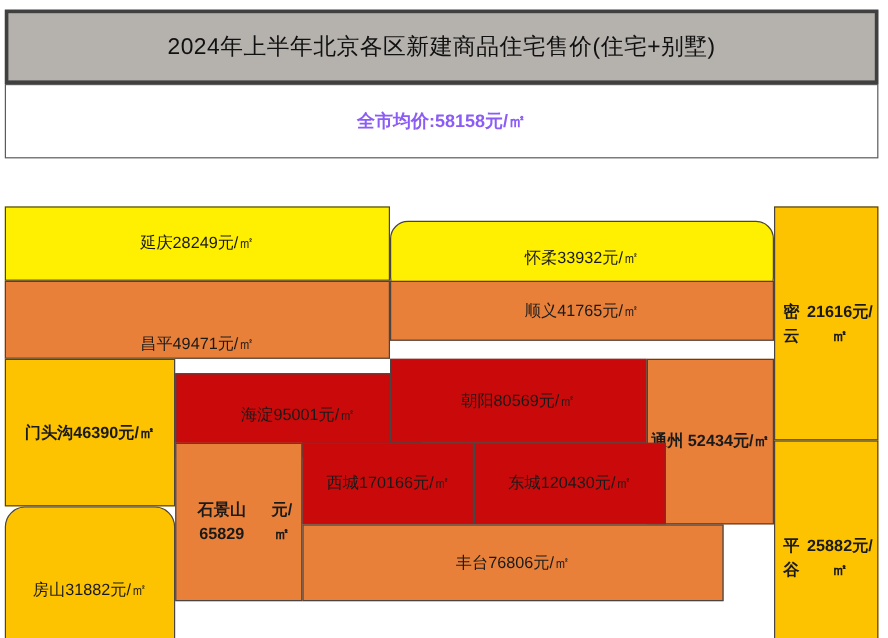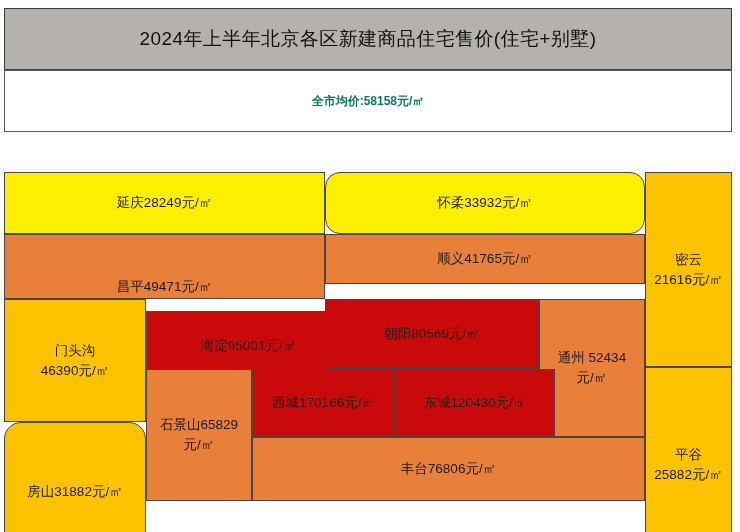--- a/index.html
+++ b/index.html
@@ -12,38 +12,38 @@
     width:740px;height:532px;
     background:#ffffff;
     overflow:hidden;
     box-sizing:border-box;
   }
 
   
   .title-band{
     position:absolute;left:4px;top:8px;width:728px;height:62px;
     background:#b5b2ae;
-    border:1px solid #404040;
+    border:3px solid #404040;
     box-sizing:border-box;
     display:flex;align-items:center;justify-content:center;
   }
   .title-text{
     font-size:19px;color:#111111;letter-spacing:.4px;white-space:nowrap;
   }
 
   
   .avg-band{
     position:absolute;left:4px;top:70px;width:728px;height:62px;
     background:#ffffff;
     border:1px solid #5a5a5a;
     box-sizing:border-box;
     display:flex;align-items:center;justify-content:center;
   }
   .avg-text{
-    font-size:12px;color:#0f766e;font-weight:bold;white-space:nowrap;
+    font-size:15px;color:#8b5cf6;font-weight:bold;white-space:nowrap;
   }
 
   
   .map{
     position:absolute;left:4px;top:138px;width:728px;height:390px;margin-top:34px;
   }
   .cell{
     position:absolute;
     box-sizing:border-box;
     border:1px solid #4a4442;
@@ -51,40 +51,40 @@
     align-items:center;
     justify-content:center;
     text-align:center;
     color:#1a1a1a;
     font-size:13.5px;
     line-height:1.45;
     padding:1px 2px;
     overflow:hidden;
   }
   .cell .lbl{display:block;}
-  .cell.wrap{flex-direction:column;}
+  .cell.wrap{flex-direction:row;font-weight:bold;}
 </style>
 </head>
 <body>
 
 <div id="page">
 
   <div class="title-band">
     <div class="title-text">2024年上半年北京各区新建商品住宅售价(住宅+别墅)</div>
   </div>
 
   <div class="avg-band">
     <div class="avg-text">全市均价:58158元/㎡</div>
   </div>
 
   <div class="map" id="map">
       <div class="cell" style="left: 0px; top: 0px; width: 321px; height: 62px; background: rgb(255, 239, 0);">
         <span class="lbl">延庆28249元/㎡</span>
       </div>
-      <div class="cell" style="left: 321px; top: 0px; width: 320px; height: 62px; background: rgb(255, 239, 0); border-radius: 15px;">
+      <div class="cell" style="left: 321px; top: 12px; width: 320px; height: 62px; background: rgb(255, 239, 0); border-radius: 15px;">
         <span class="lbl">怀柔33932元/㎡</span>
       </div>
       <div class="cell wrap" style="left: 641px; top: 0px; width: 87px; height: 195px; background: rgb(253, 195, 0);">
         <span class="lbl">密云</span>
         <span class="lbl">21616元/㎡</span>
       </div>
       <div class="cell" style="left: 0px; top: 62px; width: 321px; height: 65px; background: rgb(232, 128, 58); align-items: flex-end;">
         <span class="lbl">昌平49471元/㎡</span>
       </div>
       <div class="cell" style="left: 321px; top: 62px; width: 320px; height: 50px; background: rgb(232, 128, 58);">
@@ -110,21 +110,21 @@
       </div>
       <div class="cell" style="left: 248px; top: 197px; width: 143px; height: 68px; background: rgb(202, 10, 10);">
         <span class="lbl">西城170166元/㎡</span>
       </div>
       <div class="cell" style="left: 391px; top: 197px; width: 160px; height: 68px; background: rgb(202, 10, 10);">
         <span class="lbl">东城120430元/㎡</span>
       </div>
       <div class="cell" style="left: 0px; top: 250px; width: 142px; height: 140px; background: rgb(253, 195, 0); border-radius: 17px;">
         <span class="lbl">房山31882元/㎡</span>
       </div>
-      <div class="cell" style="left: 248px; top: 265px; width: 393px; height: 64px; background: rgb(232, 128, 58);">
+      <div class="cell" style="left: 248px; top: 265px; width: 351px; height: 64px; background: rgb(232, 128, 58);">
         <span class="lbl">丰台76806元/㎡</span>
       </div>
       <div class="cell wrap" style="left: 641px; top: 195px; width: 87px; height: 195px; background: rgb(253, 195, 0);">
         <span class="lbl">平谷</span>
         <span class="lbl">25882元/㎡</span>
       </div>
     </div>
 
 </div>
 

